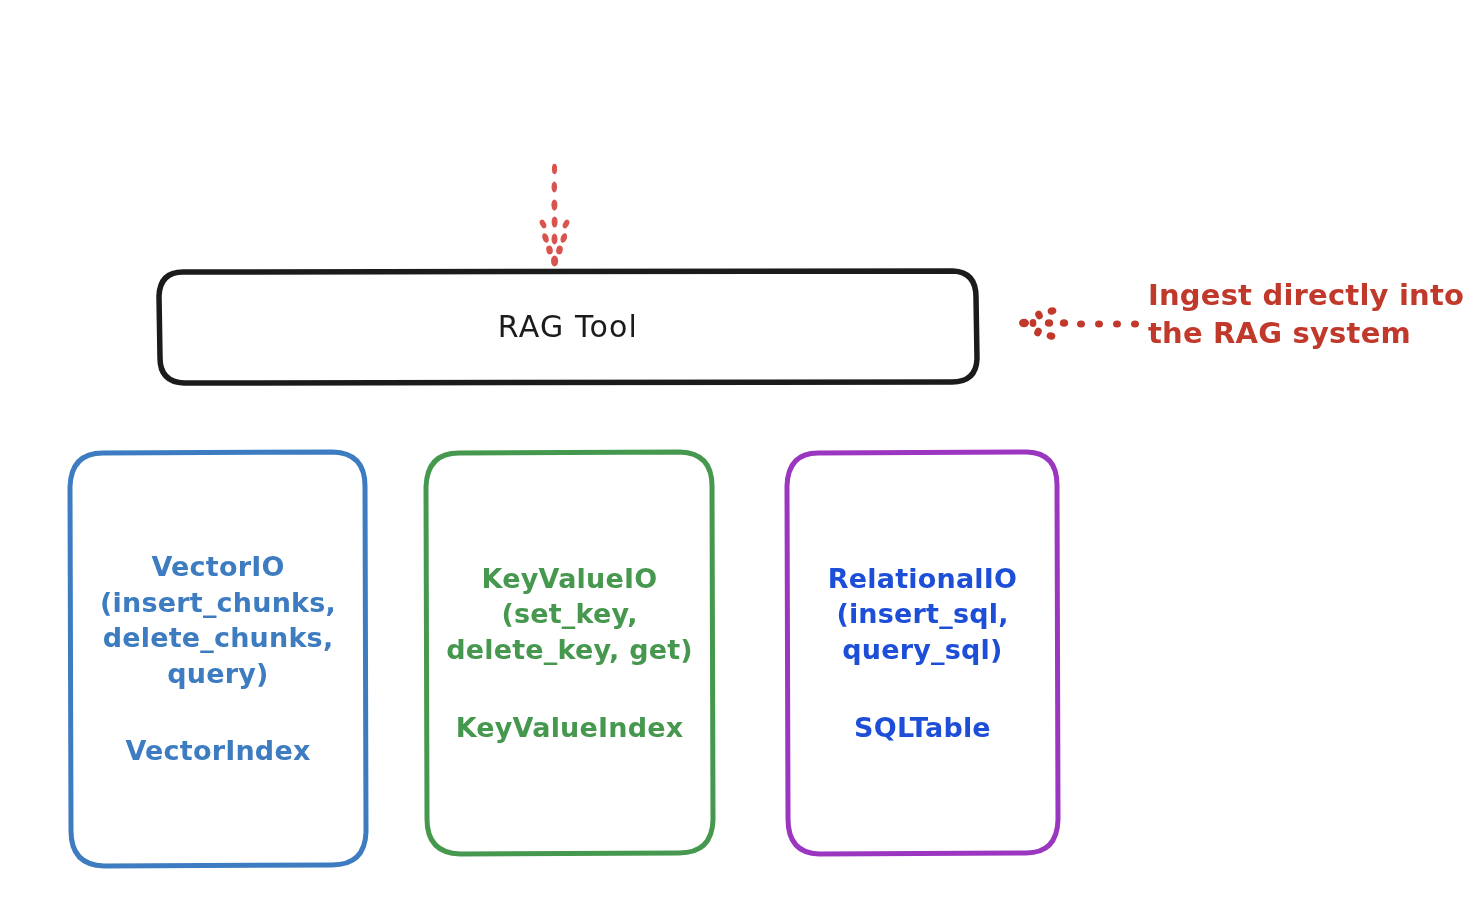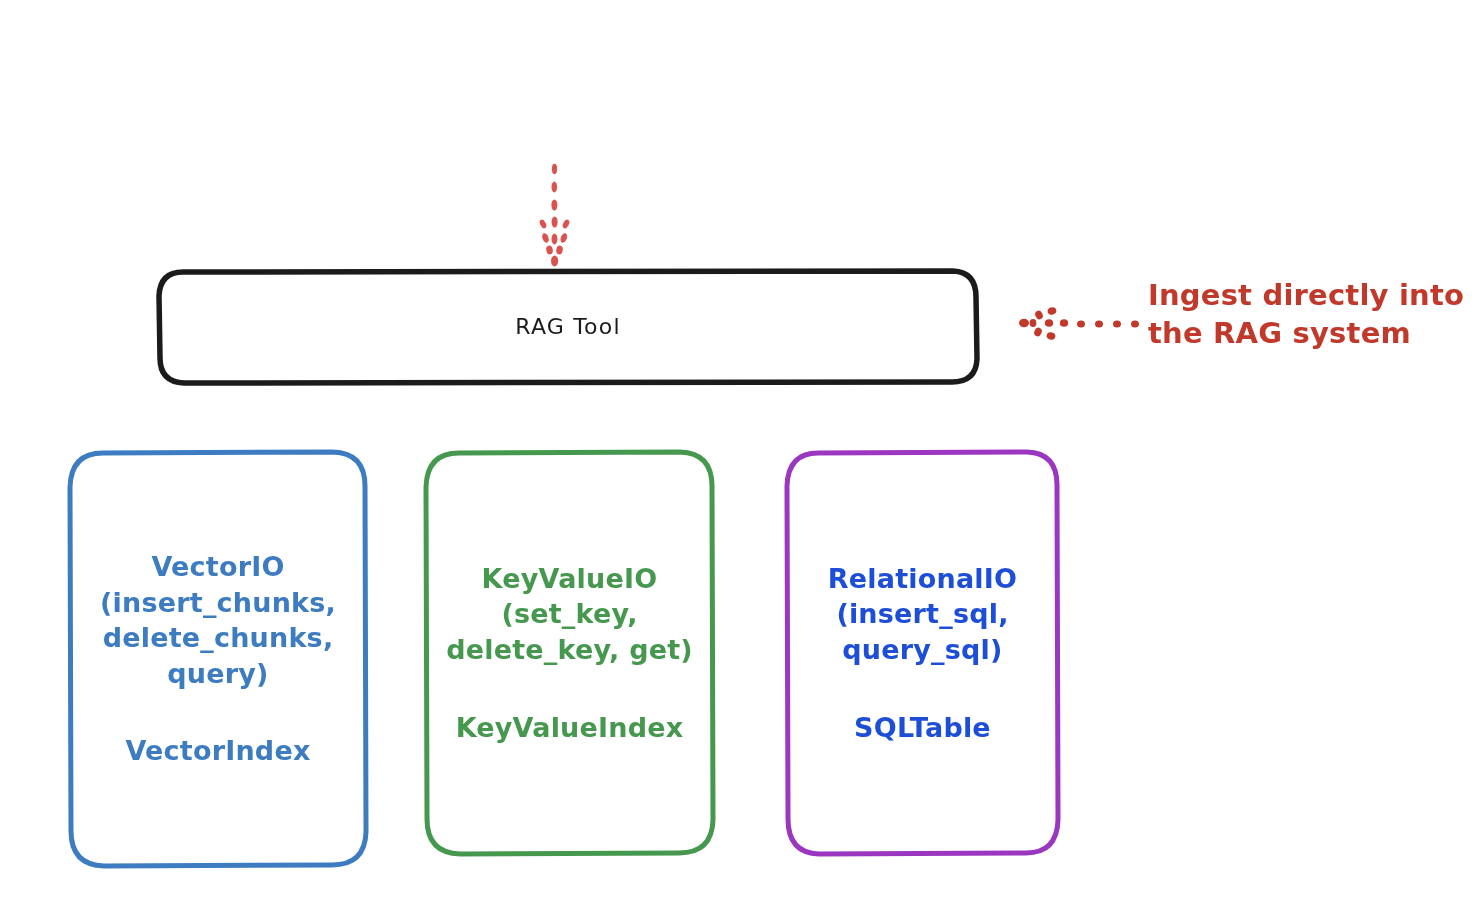--- a/index.html
+++ b/index.html
@@ -54,21 +54,21 @@
     font-size: 31px;
     font-style: italic;
     font-weight: 700;
     letter-spacing: 3px;
     font-family: "DejaVu Sans", sans-serif;
   }
 
   #rag-tool-node { left: 157px; top: 269px; width: 822px; height: 116px; }
   #rag-tool-node .label {
     color: #1b1b1b;
-    font-size: 22px;
+    font-size: 30px;
     font-weight: 500;
     letter-spacing: 1.2px;
   }
 
   
   .store-node .label {
     font-size: 27px;
     font-weight: 600;
     line-height: 1.32;
     letter-spacing: 0.2px;

